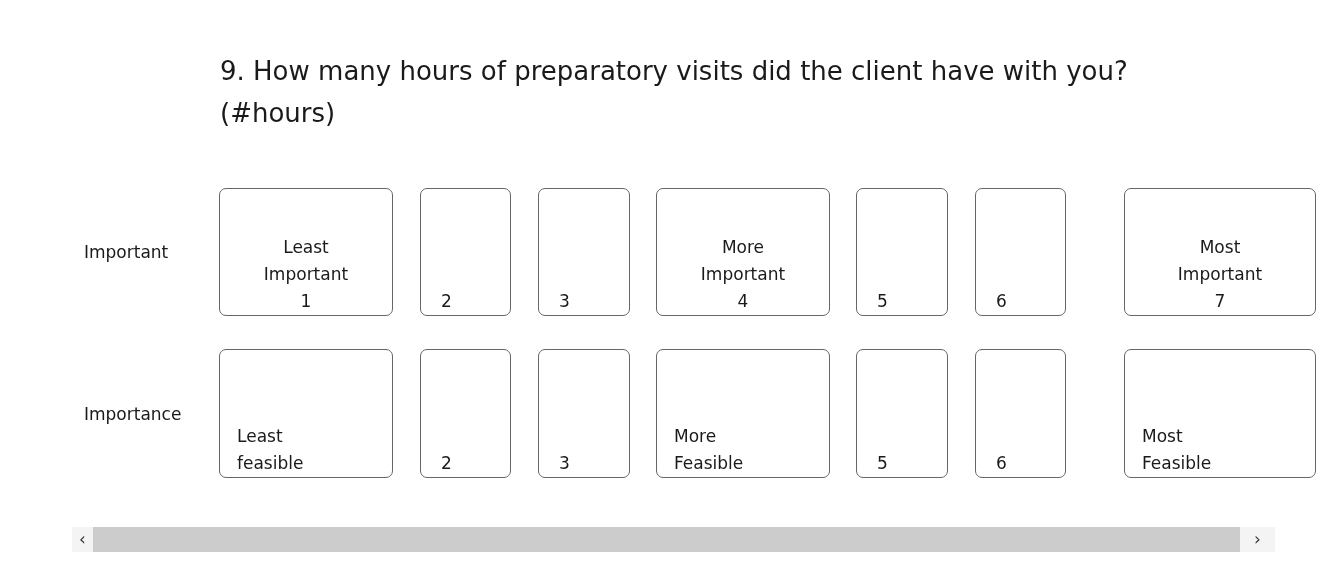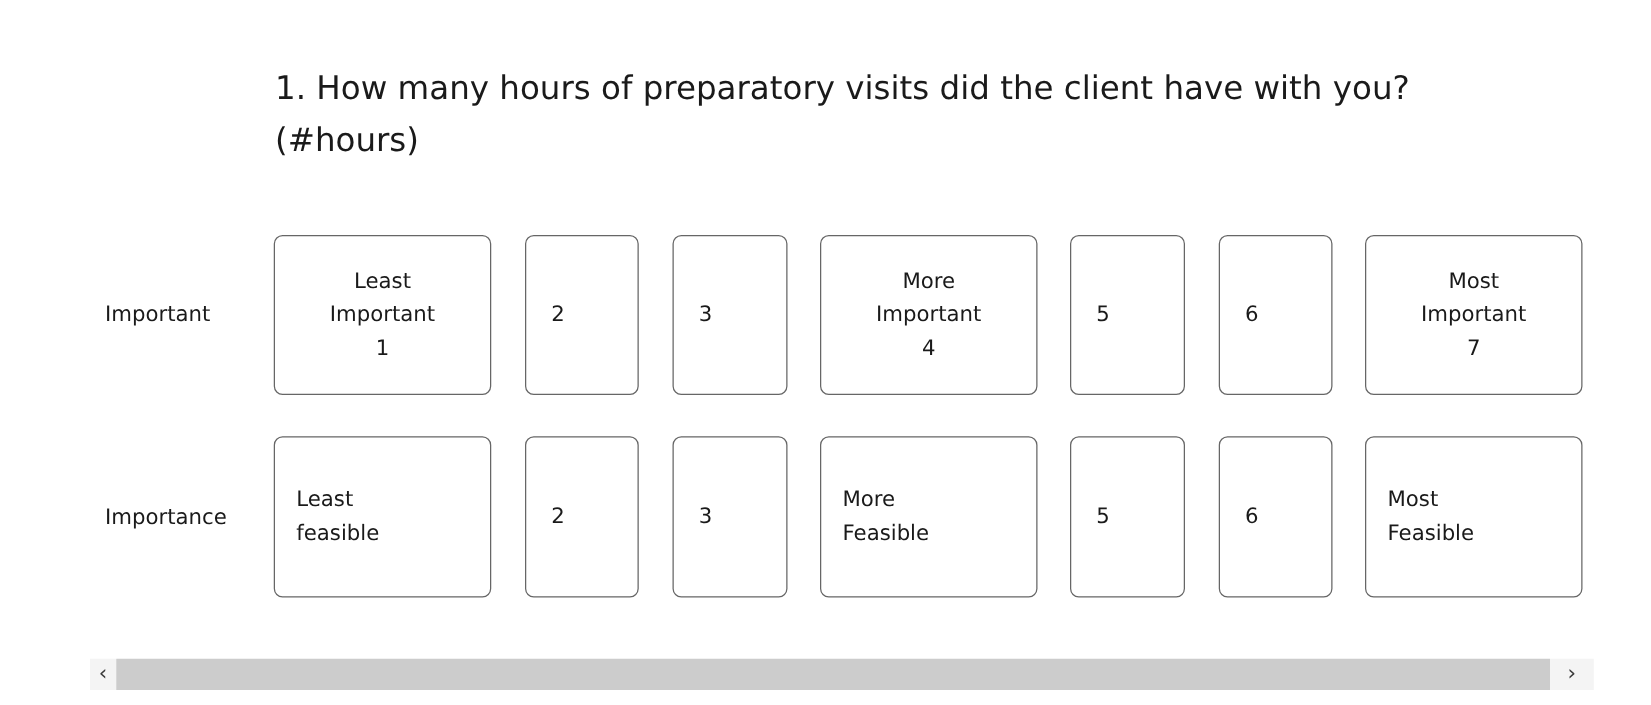--- a/index.html
+++ b/index.html
@@ -59,21 +59,21 @@
   }
   .cell {
     position: absolute;
     top: 0;
     height: 100%;
     box-sizing: border-box;
     border: 1.6px solid #666666;
     border-radius: 7px;
     background: #ffffff;
     display: flex;
-    align-items: center;
+    align-items: flex-end;
     font-size: 17px;
     line-height: 27px;
     color: #1a1a1a;
   }
   .cell .cell-text {
     width: 100%;
     white-space: pre-line;
   }
   
   .row-importance .cell.wide {
@@ -96,21 +96,21 @@
     padding-left: 20px;
   }
 
   
   .col-1 { left: 219px; width: 174px; }
   .col-2 { left: 420px; width: 91px;  }
   .col-3 { left: 538px; width: 92px;  }
   .col-4 { left: 656px; width: 174px; }
   .col-5 { left: 856px; width: 92px;  }
   .col-6 { left: 975px; width: 91px;  }
-  .col-7 { left: 1092px; width: 174px; }
+  .col-7 { left: 1124px; width: 192px; }
 
   
   #hscrollbar {
     position: absolute;
     left: 72px;
     top: 527px;
     width: 1203px;
     height: 25px;
     display: flex;
     align-items: stretch;
@@ -140,21 +140,21 @@
     top: 0;
     height: 100%;
     width: 100%;
     background: #cccccc;
     cursor: pointer;
   }
 </style>
 </head>
 <body>
 
-<div id="question-title">1. How many hours of preparatory visits did the client have with you? (#hours)</div>
+<div id="question-title">9. How many hours of preparatory visits did the client have with you? (#hours)</div>
 
 <div id="matrix">
 
   <div class="matrix-row row-importance">
     <div class="row-label">Important</div>
 
     <div class="cell wide col-1">
       <span class="cell-text">Least
 Important
 1</span>

